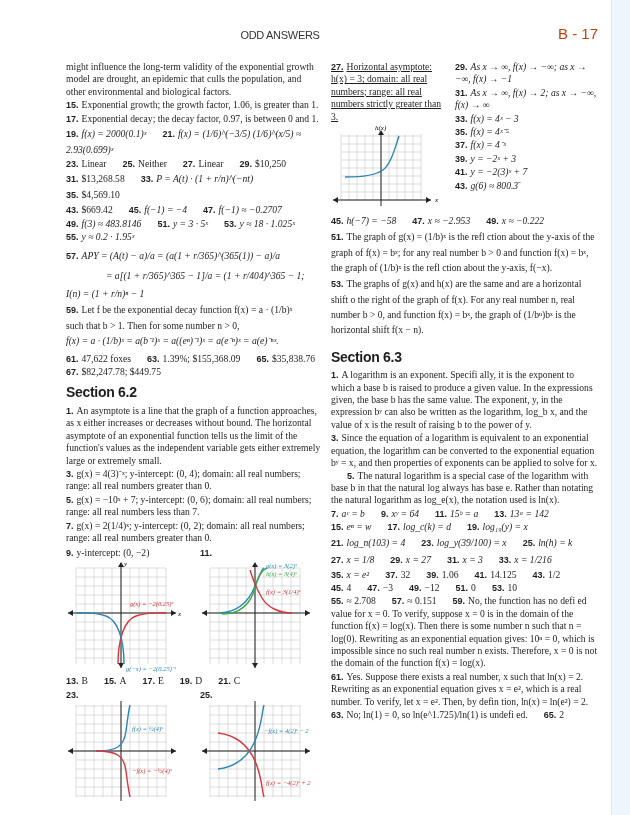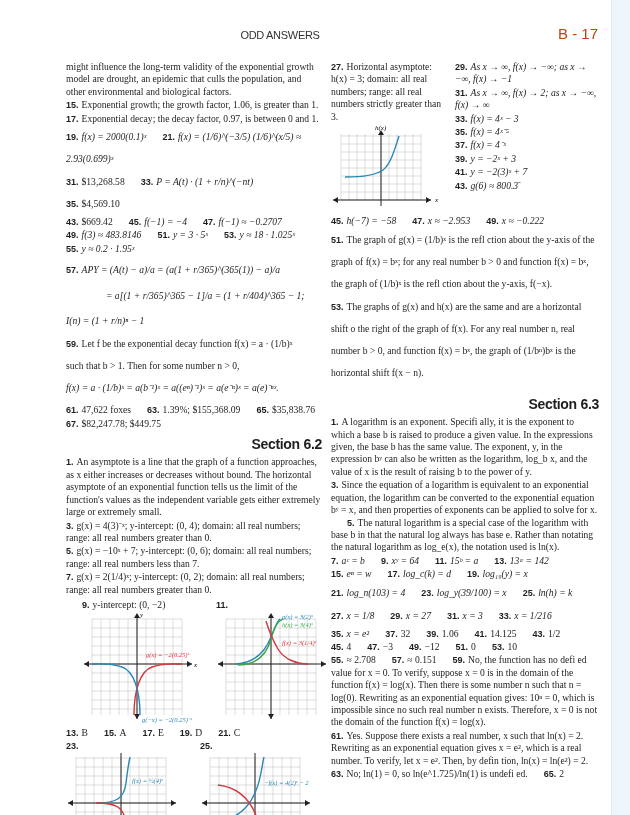--- a/index.html
+++ b/index.html
@@ -8,37 +8,38 @@
   .side-strip { position: absolute; left: 611px; top: 0; width: 19px; height: 815px; background: #eef5fb; border-left: 1px solid #dfeaf3; }
   .header-title { position: absolute; left: 0; width: 560px; top: 29px; text-align: center; font-family: "Liberation Sans", sans-serif; font-size: 11px; letter-spacing: -0.3px; color: #333; }
   .header-page { position: absolute; right: 32px; top: 25px; font-family: "Liberation Sans", sans-serif; font-size: 15px; color: #c2410c; }
   .col { position: absolute; top: 61px; font-size: 9.6px; line-height: 12.4px; }
   .col-left { left: 66px; width: 256px; }
   .col-right { left: 331px; width: 268px; }
   .p { margin-bottom: 1px; }
   .n { font-family: "Liberation Sans", sans-serif; font-weight: bold; font-size: 9px; margin-right: 3px; }
   .gap { display: inline-block; width: 16px; }
   i { }
-  .sect { font-family: "Liberation Sans", sans-serif; font-weight: bold; font-size: 14px; margin: 8px 0 6px 0; letter-spacing: -0.3px; text-align: right; }
+  .sect { font-family: "Liberation Sans", sans-serif; font-weight: bold; font-size: 14px; margin: 8px 0 6px 0; letter-spacing: -0.3px; }
   .row { display: flex; gap: 12px; }
   svg text { font-family: "Liberation Serif", serif; }
-  .mathline { line-height: 22px; }
+  .mathline { line-height: 15px; }
 </style>
 </head>
 <body>
 
 <div class="side-strip"></div>
 <div class="header-title">ODD ANSWERS</div>
 <div class="header-page">B - 17</div>
 
 <div class="col col-left">
   <div class="p">might influence the long-term validity of the exponential growth model are drought, an epidemic that culls the population, and other environmental and biological factors.</div>
   <div class="p"><span class="n">15.</span><span>Exponential growth; the growth factor, 1.06, is greater than 1.</span></div>
   <div class="p"><span class="n">17.</span><span>Exponential decay; the decay factor, 0.97, is between 0 and 1.</span></div>
   <div class="p mathline"><span class="n">19.</span><i>f(x) = 2000(0.1)ˣ</i><span class="gap"></span><span class="n">21.</span><i>f(x) = (1/6)^(−3/5) (1/6)^(x/5) ≈ 2.93(0.699)ˣ</i></div>
+  <div class="p"><span class="n">23.</span><span>Linear</span><span class="gap"></span><span class="n">25.</span><span>Neither</span><span class="gap"></span><span class="n">27.</span><span>Linear</span><span class="gap"></span><span class="n">29.</span><span>$10,250</span></div>
   <div class="p mathline"><span class="n">31.</span><span>$13,268.58</span><span class="gap"></span><span class="n">33.</span><i>P = A(t) · (1 + r/n)^(−nt)</i><span class="gap"></span><span class="n">35.</span><span>$4,569.10</span></div>
   <div class="p"><span class="n">43.</span><span>$669.42</span><span class="gap"></span><span class="n">45.</span><i>f(−1) = −4</i><span class="gap"></span><span class="n">47.</span><i>f(−1) ≈ −0.2707</i></div>
   <div class="p"><span class="n">49.</span><i>f(3) ≈ 483.8146</i><span class="gap"></span><span class="n">51.</span><i>y = 3 · 5ˣ</i><span class="gap"></span><span class="n">53.</span><i>y ≈ 18 · 1.025ˣ</i></div>
   <div class="p"><span class="n">55.</span><i>y ≈ 0.2 · 1.95ˣ</i></div>
   <div class="p mathline" style="margin-top:4px;">
     <div><span class="n">57.</span><i>APY = (A(t) − a)/a = (a(1 + r/365)^(365(1)) − a)/a</i></div>
     <div style="padding-left:40px;margin-top:4px;"><i>= a[(1 + r/365)^365 − 1]/a = (1 + r/404)^365 − 1;</i></div>
     <div style="margin-top:3px;"><i>I(n) = (1 + r/n)ⁿ − 1</i></div>
   </div>
   <div class="p mathline">
@@ -48,21 +49,21 @@
   </div>
   <div class="p" style="margin-top:5px;"><span class="n">61.</span><span>47,622 foxes</span><span class="gap"></span><span class="n">63.</span><span>1.39%; $155,368.09</span><span class="gap"></span><span class="n">65.</span><span>$35,838.76</span></div>
   <div class="p"><span class="n">67.</span><span>$82,247.78; $449.75</span></div>
 
   <div class="sect">Section 6.2</div>
   <div class="p"><span class="n">1.</span><span>An asymptote is a line that the graph of a function approaches, as x either increases or decreases without bound. The horizontal asymptote of an exponential function tells us the limit of the function's values as the independent variable gets either extremely large or extremely small.</span></div>
   <div class="p"><span class="n">3.</span><span>g(x) = 4(3)⁻ˣ; y-intercept: (0, 4); domain: all real numbers; range: all real numbers greater than 0.</span></div>
   <div class="p"><span class="n">5.</span><span>g(x) = −10ˣ + 7; y-intercept: (0, 6); domain: all real numbers; range: all real numbers less than 7.</span></div>
   <div class="p"><span class="n">7.</span><span>g(x) = 2(1/4)ˣ; y-intercept: (0, 2); domain: all real numbers; range: all real numbers greater than 0.</span></div>
 
-  <div class="row" style="margin-top:3px;margin-left:16px;">
+  <div class="row" style="margin-top:3px;">
     <div style="width:122px;">
       <div><span class="n">9.</span><span>y-intercept: (0, −2)</span></div>
       <svg width="122" height="112" viewBox="0 0 122 112">
         <g stroke="#bbb" stroke-width="0.5">
           <path d="M10 8 V104 M19 8 V104 M28 8 V104 M37 8 V104 M46 8 V104 M55 8 V104 M64 8 V104 M73 8 V104 M82 8 V104 M91 8 V104 M100 8 V104"></path>
           <path d="M10 8 H100 M10 17 H100 M10 26 H100 M10 35 H100 M10 44 H100 M10 53 H100 M10 62 H100 M10 71 H100 M10 80 H100 M10 89 H100 M10 98 H100"></path>
         </g>
         <path d="M2 53 H110 M55 4 V108" stroke="#222" stroke-width="1"></path>
         <path d="M110 53 l-5 -3 v6z M2 53 l5 -3 v6z M55 2 l-3 5 h6z M55 108 l-3 -5 h6z" fill="#222"></path>
         <text x="58" y="6" font-size="7" font-style="italic">y</text>
@@ -123,21 +124,21 @@
         <path d="M18 32 C35 34 48 44 55 60 S62 90 64 96" stroke="#d8343c" stroke-width="1.4" fill="none"></path>
         <text x="64" y="32" font-size="6.5" fill="#2a86b4" font-style="italic">−f(x) = 4(2)ˣ − 2</text>
         <text x="66" y="84" font-size="6.5" fill="#d8343c" font-style="italic">f(x) = −4(2)ˣ + 2</text>
       </svg>
     </div>
   </div>
 </div>
 
 <div class="col col-right">
   <div style="display:flex; gap:6px;">
-    <div style="width:118px;">
+    <div style="width:118px;text-decoration:underline;">
       <div class="p"><span class="n">27.</span><span>Horizontal asymptote: h(x) = 3; domain: all real numbers; range: all real numbers strictly greater than 3.</span></div>
       <svg width="118" height="84" viewBox="0 0 118 84">
         <text x="44" y="6" font-size="7" font-style="italic">h(x)</text>
         <g stroke="#bbb" stroke-width="0.5">
           <path d="M10 10 V76 M18 10 V76 M26 10 V76 M34 10 V76 M42 10 V76 M50 10 V76 M58 10 V76 M66 10 V76 M74 10 V76 M82 10 V76 M90 10 V76"></path>
           <path d="M10 12 H90 M10 20 H90 M10 28 H90 M10 36 H90 M10 44 H90 M10 52 H90 M10 60 H90 M10 68 H90 M10 76 H90"></path>
         </g>
         <path d="M2 76 H100 M50 8 V82" stroke="#222" stroke-width="1"></path>
         <path d="M100 76 l-5 -3 v6z M2 76 l5 -3 v6z M50 6 l-3 5 h6z" fill="#222"></path>
         <text x="104" y="78" font-size="7" font-style="italic">x</text>

